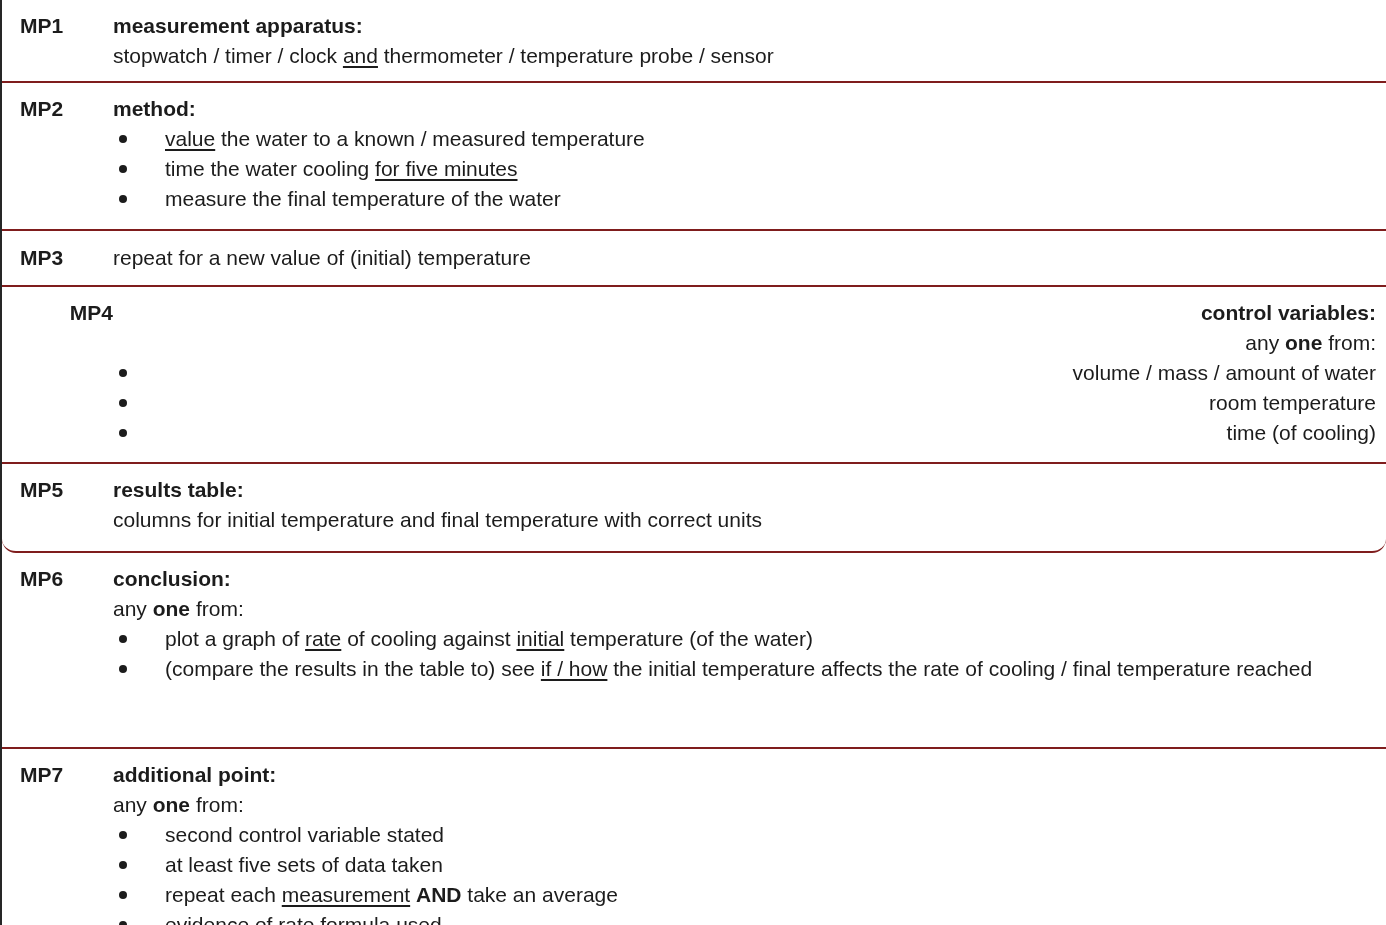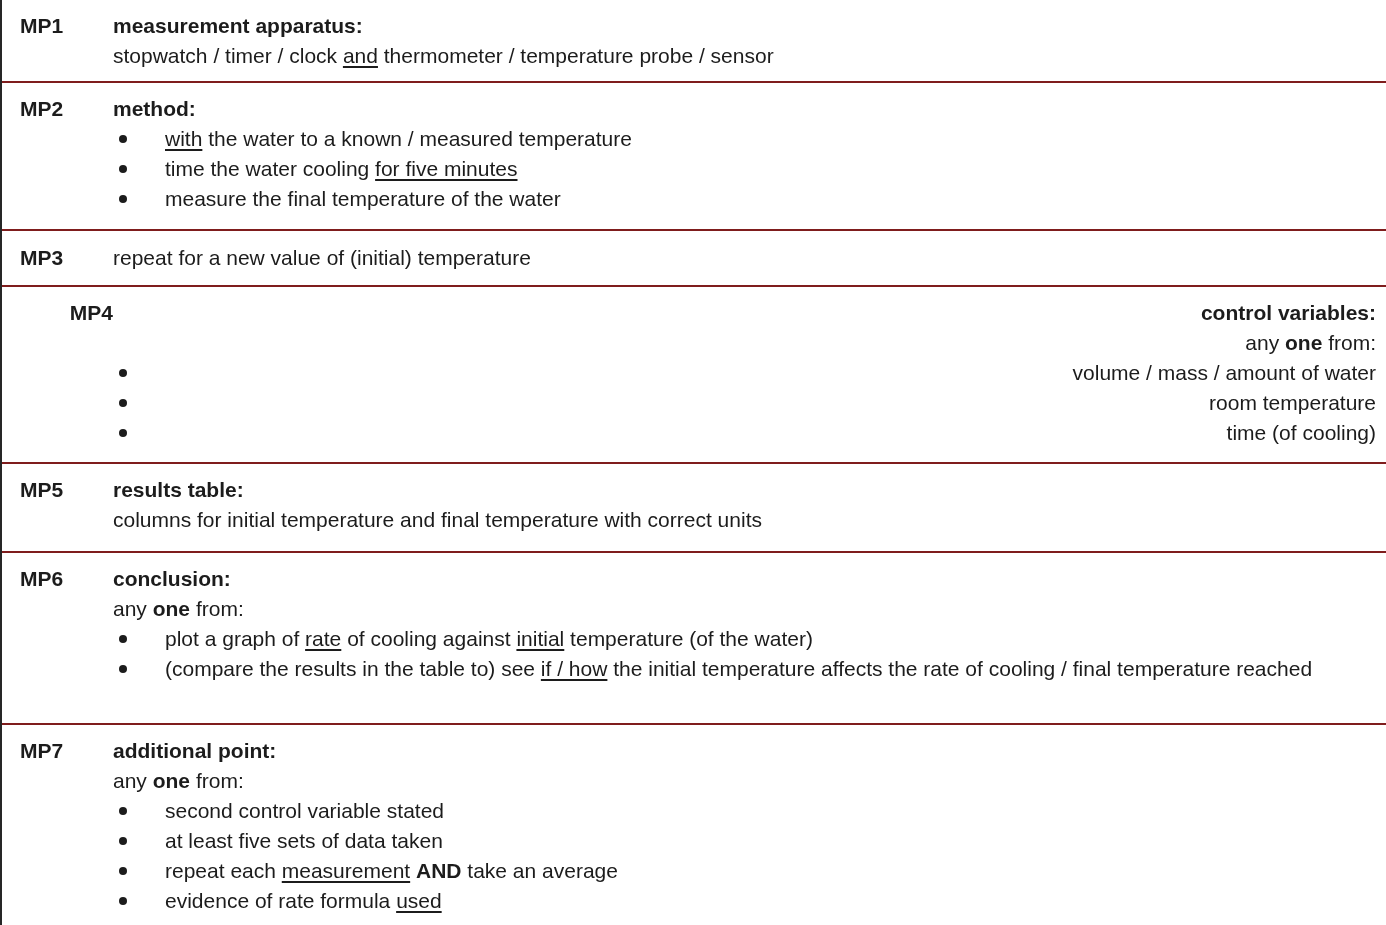--- a/index.html
+++ b/index.html
@@ -29,22 +29,22 @@
     border-bottom: 2px solid #7f1d1d;
     padding-top: 11px;
     overflow: hidden;
   }
   .row:last-child { border-bottom: none; }
   
   [data-name="row-mp1"] { height: 83px; }
   [data-name="row-mp2"] { height: 148px; }
   [data-name="row-mp3"] { height: 56px; padding-top: 12px; }
   [data-name="row-mp4"] { height: 177px; text-align: right; }
-  [data-name="row-mp5"] { height: 89px; }
-  [data-name="row-mp6"] { height: 172px; justify-content: space-between; }
+  [data-name="row-mp5"] { height: 89px; border-radius: 14px; }
+  [data-name="row-mp6"] { height: 196px; justify-content: space-between; }
   [data-name="row-mp7"] { height: 202px; }
   .label {
     flex: 0 0 111px;
     box-sizing: border-box;
     padding-left: 18px;
     font-weight: bold;
   }
   .content {
     flex: 1 1 auto;
     box-sizing: border-box;
@@ -80,21 +80,21 @@
     <div class="content" data-name="mark-point-content">
         <div class="line" data-name="mark-line"><span data-name="bold-text" class="seg-b">measurement apparatus:</span></div>
         <div class="line" data-name="mark-line"><span data-name="text-segment">stopwatch / timer / clock </span><span data-name="underlined-text" class="seg-u">and</span><span data-name="text-segment"> thermometer / temperature probe / sensor</span></div>
       </div>
   </div>
 
   <div class="row" data-name="row-mp2">
     <div class="label" data-name="mark-point-label">MP2</div>
     <div class="content" data-name="mark-point-content">
         <div class="line" data-name="mark-line"><span data-name="bold-text" class="seg-b">method:</span></div>
-        <div class="bullet-item" data-name="bullet-item"><span class="bullet-dot" data-name="bullet-icon"></span><span data-name="underlined-text" class="seg-u">with</span><span data-name="text-segment"> the water to a known / measured temperature</span></div>
+        <div class="bullet-item" data-name="bullet-item"><span class="bullet-dot" data-name="bullet-icon"></span><span data-name="underlined-text" class="seg-u">value</span><span data-name="text-segment"> the water to a known / measured temperature</span></div>
         <div class="bullet-item" data-name="bullet-item"><span class="bullet-dot" data-name="bullet-icon"></span><span data-name="text-segment">time the water cooling </span><span data-name="underlined-text" class="seg-u">for five minutes</span></div>
         <div class="bullet-item" data-name="bullet-item"><span class="bullet-dot" data-name="bullet-icon"></span><span data-name="text-segment">measure the final temperature of the water</span></div>
       </div>
   </div>
 
   <div class="row" data-name="row-mp3">
     <div class="label" data-name="mark-point-label">MP3</div>
     <div class="content" data-name="mark-point-content">
         <div class="line" data-name="mark-line"><span data-name="text-segment">repeat for a new value of (initial) temperature</span></div>
       </div>

